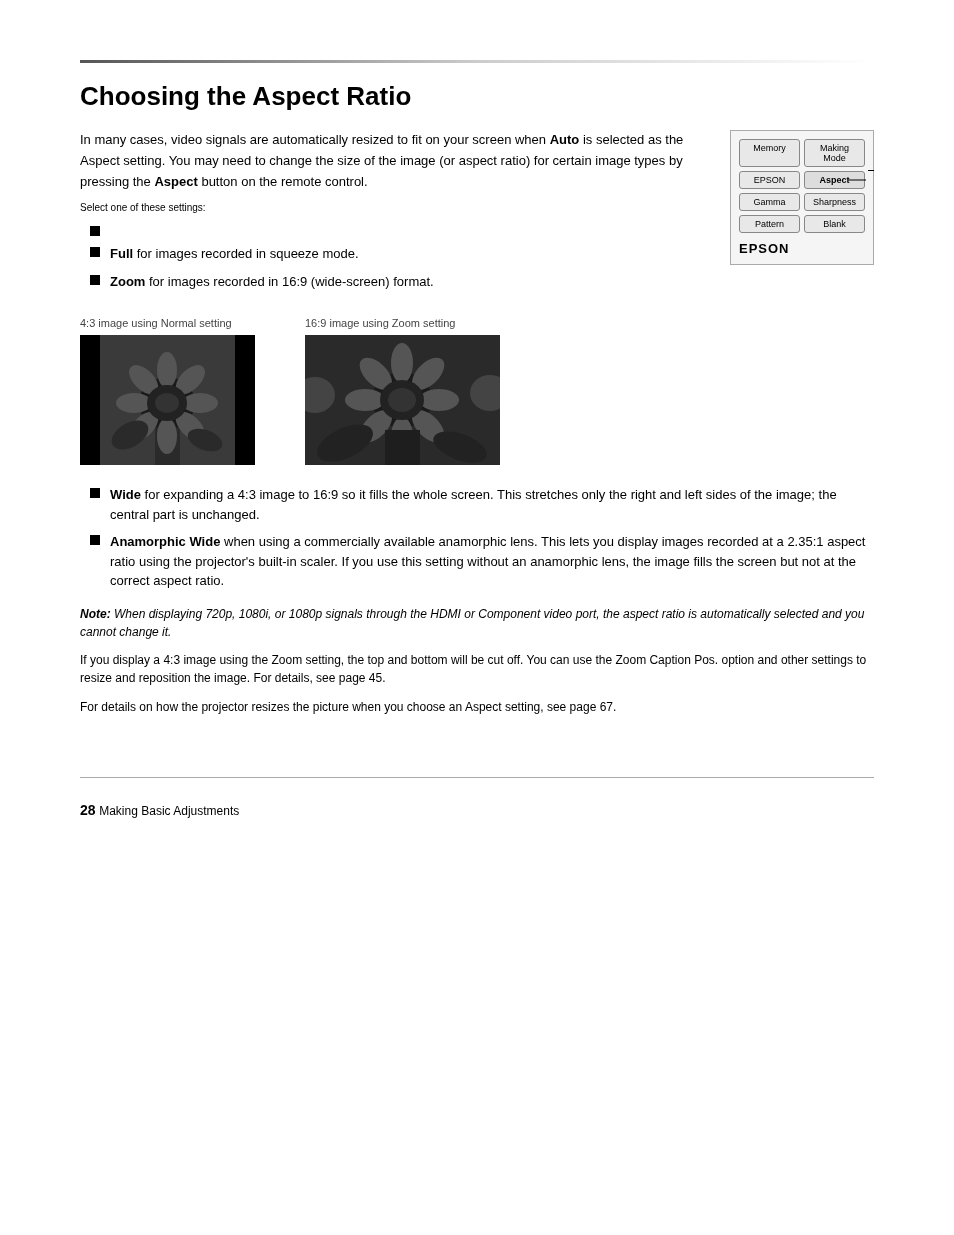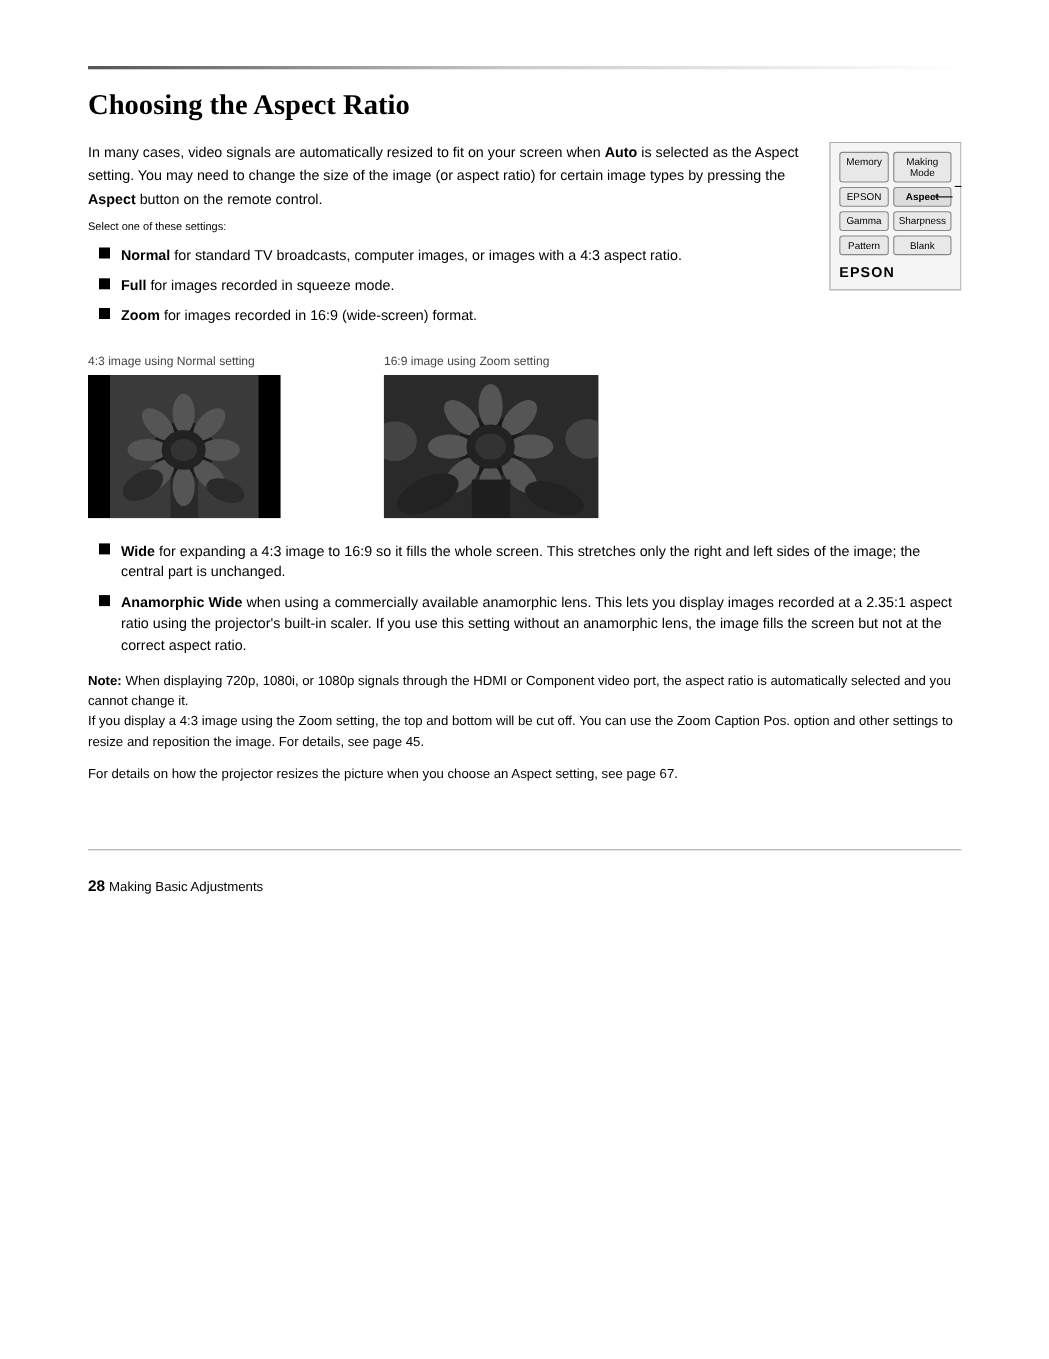--- a/index.html
+++ b/index.html
@@ -23,21 +23,20 @@
       height: 3px;
       background: linear-gradient(to right, #555, #ccc, #fff);
       margin-bottom: 18px;
     }
 
     .page-title {
       font-size: 26px;
       font-weight: bold;
       margin-bottom: 18px;
       color: #000;
-      font-family: Liberation Serif, serif;
     }
 
     
     .main-content {
       position: relative;
     }
 
     .intro-section {
       overflow: hidden;
       margin-bottom: 10px;
@@ -45,21 +44,21 @@
 
     .remote-float {
       float: right;
       margin-left: 24px;
       margin-top: 0;
       margin-bottom: 10px;
     }
 
     
     .remote-img {
-      width: 120px;
+      width: 144px;
       border: 1px solid #aaa;
       background: #f5f5f5;
       padding: 8px;
       font-size: 10px;
       position: relative;
     }
 
     .remote-grid {
       display: grid;
       grid-template-columns: 1fr 1fr;
@@ -126,21 +125,21 @@
       flex-shrink: 0;
     }
 
     .bold-term {
       font-weight: bold;
     }
 
     
     .image-section {
       display: flex;
-      gap: 94px;
+      gap: 50px;
       margin: 16px 0 20px 0;
       align-items: flex-start;
       text-align: right;
     }
 
     .image-block {
       display: flex;
       flex-direction: column;
       align-items: flex-start;
     }
@@ -170,20 +169,22 @@
       align-items: center;
       justify-content: center;
       position: relative;
       overflow: hidden;
     }
 
     
 
     .note-section {
       margin-top: 14px;
+      margin-bottom: 10px;
+      font-style: italic;
     }
 
     .note-text {
       font-size: 12px;
       line-height: 1.5;
     }
 
     .note-bold {
       font-weight: bold;
     }
@@ -248,21 +249,20 @@
 
       <p class="intro-text">
         In many cases, video signals are automatically resized to fit on your screen when <span class="bold-term">Auto</span> is selected as the Aspect setting. You may need to change the size of the image (or aspect ratio) for certain image types by pressing the <span class="bold-term">Aspect</span> button on the remote control.
       </p>
 
       <p class="select-text">Select one of these settings:</p>
 
       <ul class="bullet-list">
         <li>
           <span class="bullet-square"></span>
-          <span><span class="bold-term">Normal</span> for standard TV broadcasts, computer images, or images with a 4:3 aspect ratio.</span>
         </li>
         <li>
           <span class="bullet-square"></span>
           <span><span class="bold-term">Full</span> for images recorded in squeeze mode.</span>
         </li>
         <li>
           <span class="bullet-square"></span>
           <span><span class="bold-term">Zoom</span> for images recorded in 16:9 (wide-screen) format.</span>
         </li>
       </ul>

